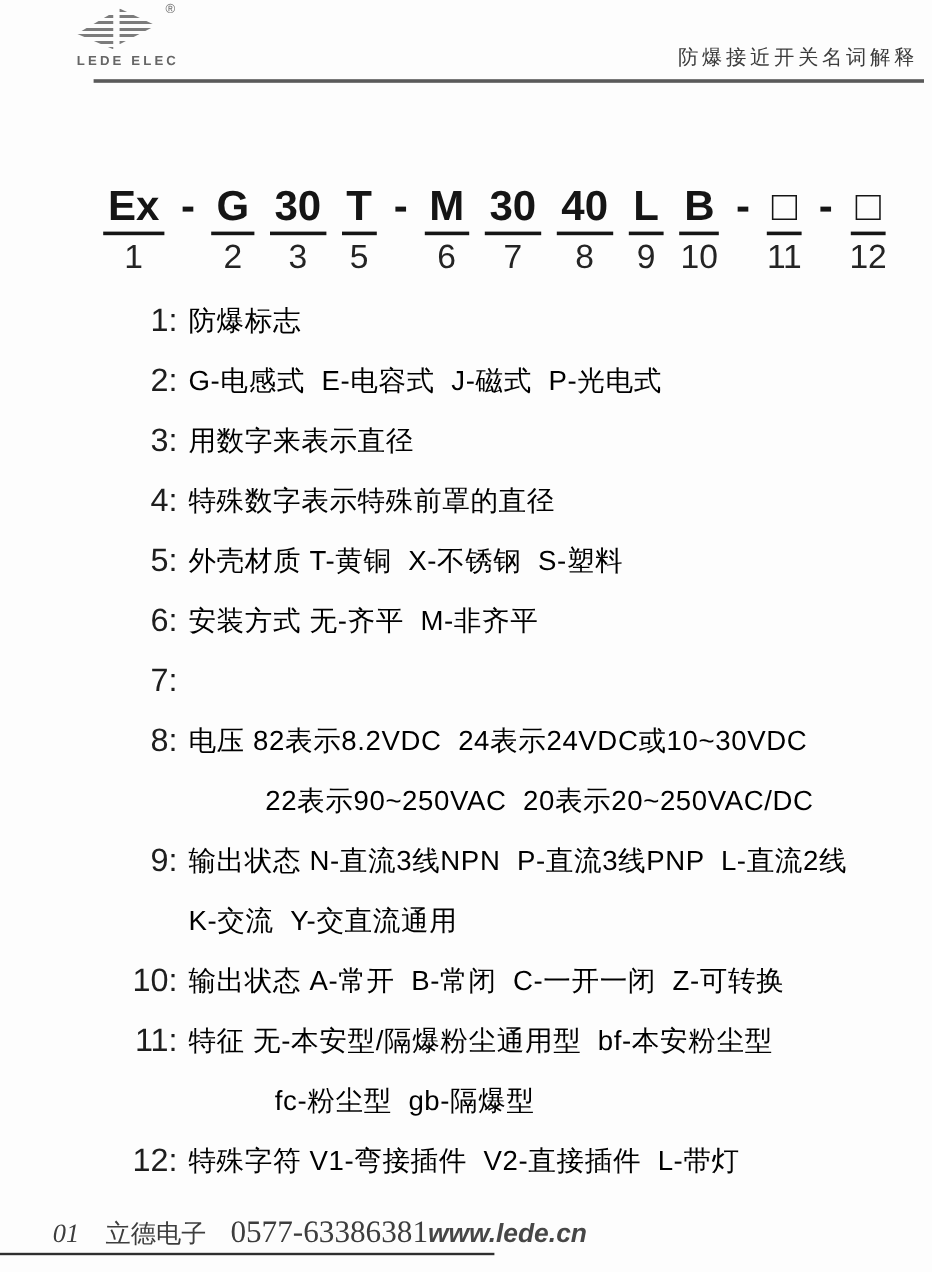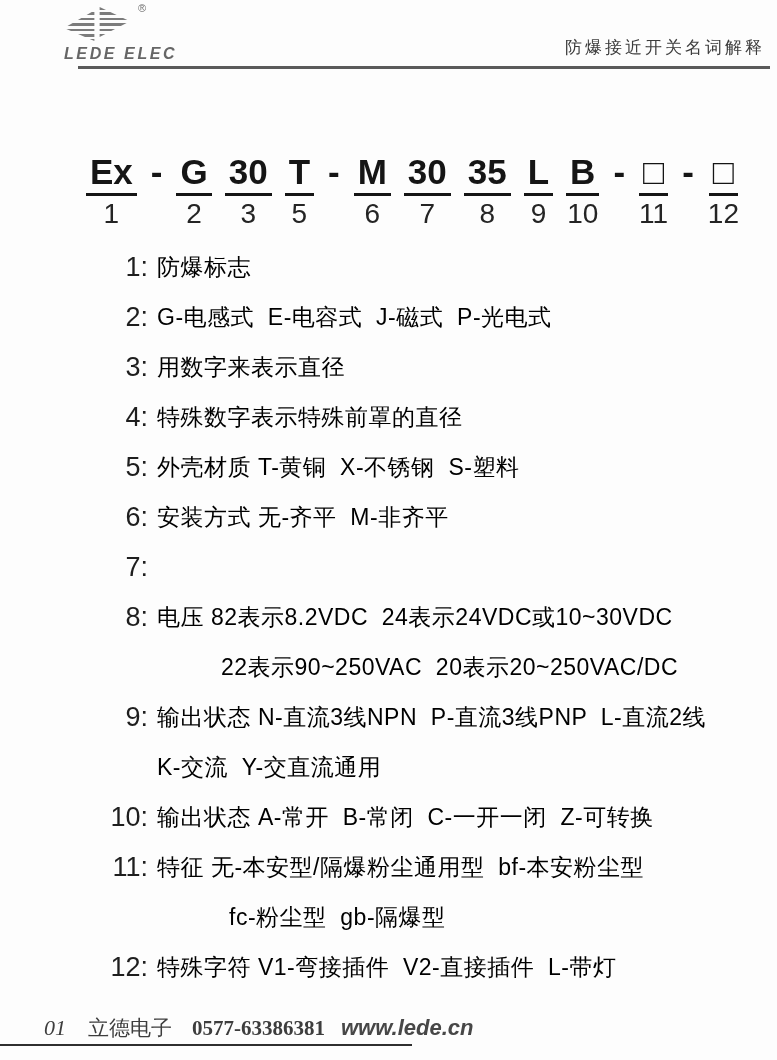--- a/index.html
+++ b/index.html
@@ -18,22 +18,22 @@
   .logo{position:absolute;left:64px;top:7px;}
   .logo-mark{position:relative;width:66px;height:34px;}
   .logo-left,.logo-right{
     position:absolute;inset:0;
     background:repeating-linear-gradient(to bottom,#7c7c7c 0 2.6px,transparent 2.6px 5.4px);
   }
   .logo-left{clip-path:polygon(0 62%,46% 10%,46% 100%);}
   .logo-right{clip-path:polygon(54% 0,100% 42%,54% 88%);}
   .reg{position:absolute;right:-16px;top:-5px;font-size:11px;color:#6f6f6f;font-weight:400;}
   .brand{
-    margin-top:4px;font-size:16px;font-weight:bold;letter-spacing:2.6px;
-    color:#666;white-space:nowrap;font-style:italic;
+    margin-top:4px;font-size:11px;font-weight:bold;letter-spacing:2.6px;
+    color:#666;white-space:nowrap;
   }
   .header-title{
     position:absolute;right:12px;top:36px;
     font-family:"Liberation Serif", serif;
     font-size:17px;letter-spacing:3px;color:#3c3c3c;white-space:nowrap;
   }
   .header-rule{
     position:absolute;left:78px;right:7px;top:66px;height:3px;background:#5a5a5a;
   }
 
@@ -73,21 +73,21 @@
   
   .footer{
     position:absolute;left:0;bottom:0;width:100%;height:46px;
   }
   .footer-text{
     position:absolute;left:44px;bottom:18px;white-space:nowrap;
     font-family:"Liberation Serif", serif;color:#3d3d3d;
   }
   .pg{font-style:italic;font-size:22px;margin-right:22px;}
   .co{font-size:21px;margin-right:20px;}
-  .ph{font-size:21px;margin-right:16px;font-weight:bold;}
+  .ph{font-size:26px;}
   .web{
     font-family:"Liberation Sans", sans-serif;
     font-weight:bold;font-style:italic;font-size:22px;color:#474747;
   }
   .footer-rule{
     position:absolute;left:0;bottom:14px;width:412px;height:2px;background:#2f2f2f;
   }
 </style>
 </head>
 <body>
@@ -132,21 +132,21 @@
     </div>
     <div class="seg u">
       <span class="seg-text">M</span>
       <span class="seg-num">6</span>
     </div>
     <div class="seg u">
       <span class="seg-text">30</span>
       <span class="seg-num">7</span>
     </div>
     <div class="seg u">
-      <span class="seg-text">35</span>
+      <span class="seg-text">40</span>
       <span class="seg-num">8</span>
     </div>
     <div class="seg u">
       <span class="seg-text">L</span>
       <span class="seg-num">9</span>
     </div>
     <div class="seg u">
       <span class="seg-text">B</span>
       <span class="seg-num">10</span>
     </div>

